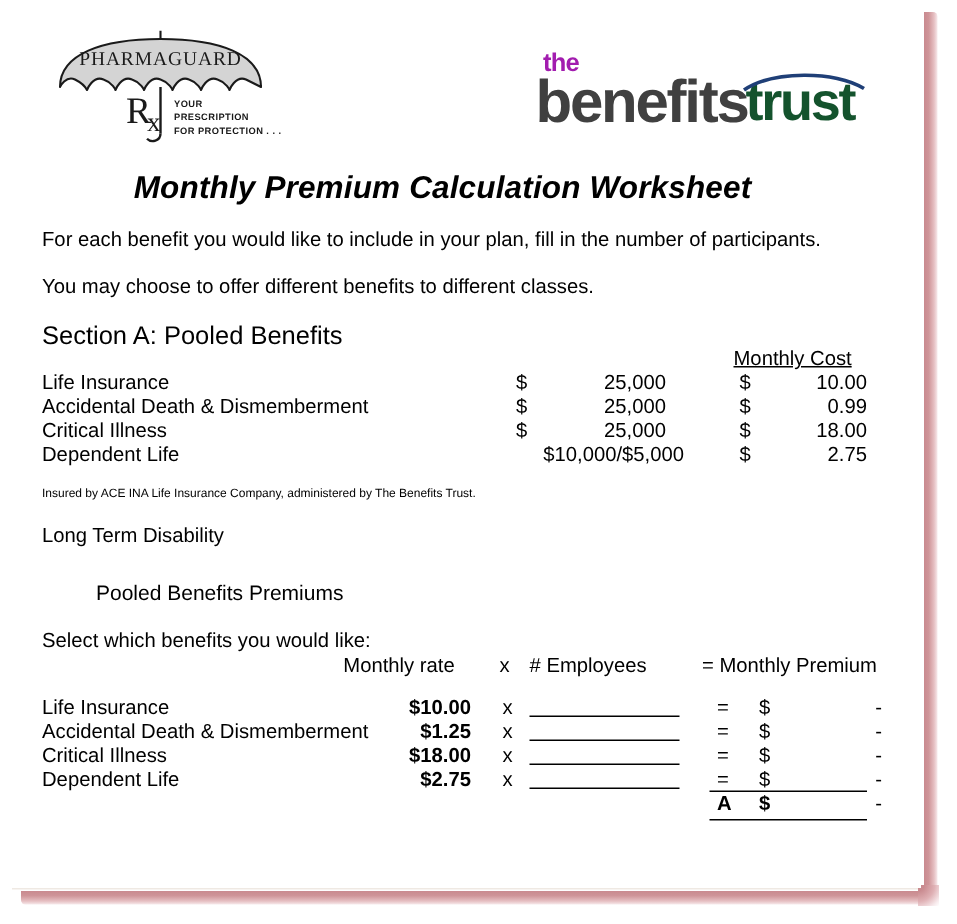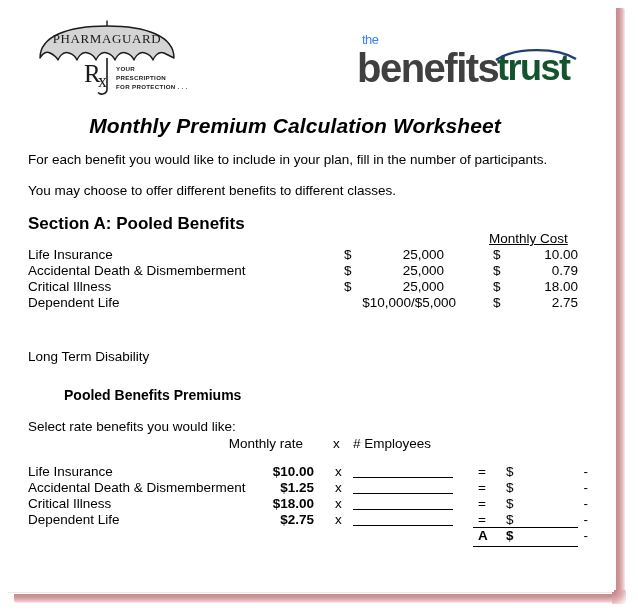--- a/index.html
+++ b/index.html
@@ -71,23 +71,23 @@
     width: 152px; height: 80px;
   }
   #logo-benefits-trust {
     position: absolute;
     left: 345px; top: 32px;
     width: 235px; height: 62px;
   }
   .bt-the {
     position: absolute;
     left: 17px; top: 0px;
-    font-size: 13px;
-    font-weight: 400;
-    color: #3b82f6;
+    font-size: 17px;
+    font-weight: 700;
+    color: #a21caf;
     letter-spacing: -0.5px;
   }
   .bt-benefits {
     position: absolute;
     left: 12px; top: 16px;
     font-size: 40px;
     font-weight: 700;
     color: #404040;
     letter-spacing: -1.5px;
     line-height: 40px;
@@ -118,21 +118,21 @@
     left: 28px;
     font-size: 13.5px;
   }
   #intro-1 { top: 152px; }
   #intro-2 { top: 183px; }
 
   .section-heading {
     position: absolute;
     left: 28px;
     font-size: 17px;
-    font-weight: 700;
+    font-weight: 400;
   }
   #section-a-heading { top: 214px; }
   #pooled-premiums-heading { top: 387px; font-size: 14px; padding-left: 36px; }
 
   #monthly-cost-header {
     position: absolute;
     left: 489px; top: 231px;
     font-size: 13.5px;
     text-decoration: underline;
   }
@@ -301,47 +301,49 @@
         <span class="amt-sym">$</span>
         <span class="amt-val">25,000</span>
         <span class="cost-sym">$</span>
         <span class="cost-val">10.00</span>
       </div>
       <div class="row">
         <span class="benefit">Accidental Death &amp; Dismemberment</span>
         <span class="amt-sym">$</span>
         <span class="amt-val">25,000</span>
         <span class="cost-sym">$</span>
-        <span class="cost-val">0.79</span>
+        <span class="cost-val">0.99</span>
       </div>
       <div class="row">
         <span class="benefit">Critical Illness</span>
         <span class="amt-sym">$</span>
         <span class="amt-val">25,000</span>
         <span class="cost-sym">$</span>
         <span class="cost-val">18.00</span>
       </div>
       <div class="row">
         <span class="benefit">Dependent Life</span>
         <span class="amt-wide">$10,000/$5,000</span>
         <span class="cost-sym">$</span>
         <span class="cost-val">2.75</span>
       </div>
     </div>
 
+    <div id="insured-note">Insured by ACE INA Life Insurance Company, administered by The Benefits Trust.</div>
 
     <div id="ltd-label">Long Term Disability</div>
 
     <div class="section-heading" id="pooled-premiums-heading">Pooled Benefits Premiums</div>
-    <div id="select-benefits-label">Select rate benefits you would like:</div>
+    <div id="select-benefits-label">Select which benefits you would like:</div>
 
     <div id="premiums-header-row">
       <span class="h-rate">Monthly rate</span>
       <span class="h-x">x</span>
       <span class="h-emp"># Employees</span>
+      <span class="h-prem">= Monthly Premium</span>
     </div>
 
     <div id="premiums-table">
       <div class="prow">
         <span class="p-benefit">Life Insurance</span>
         <span class="p-rate">$10.00</span>
         <span class="p-x">x</span>
         <span class="p-input"></span>
         <span class="p-eq">=</span>
         <span class="p-sym">$</span>

